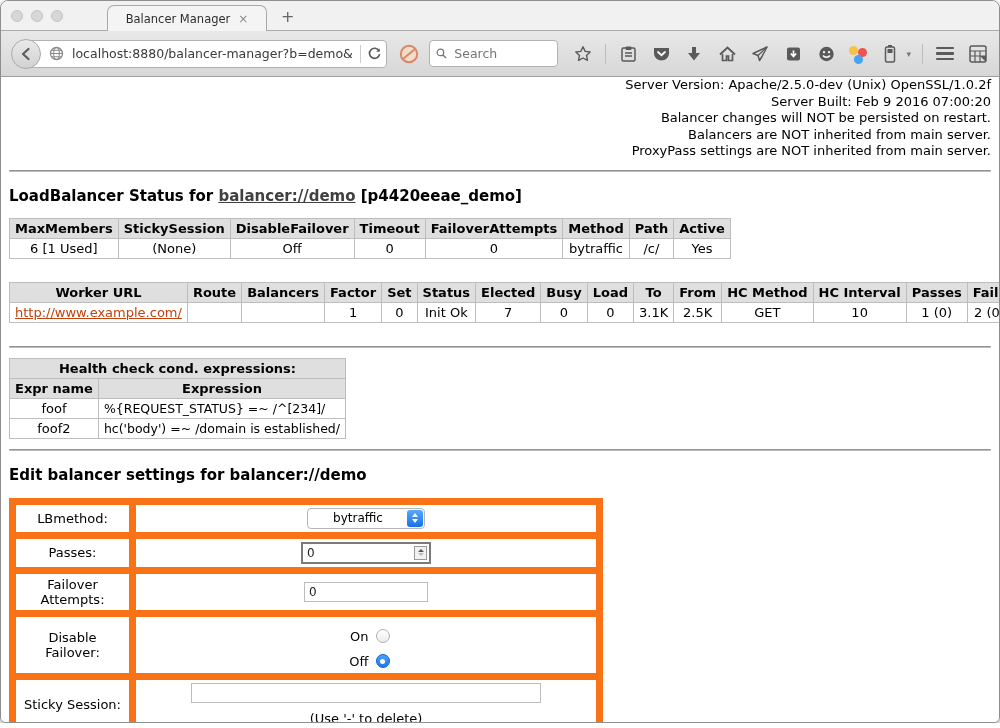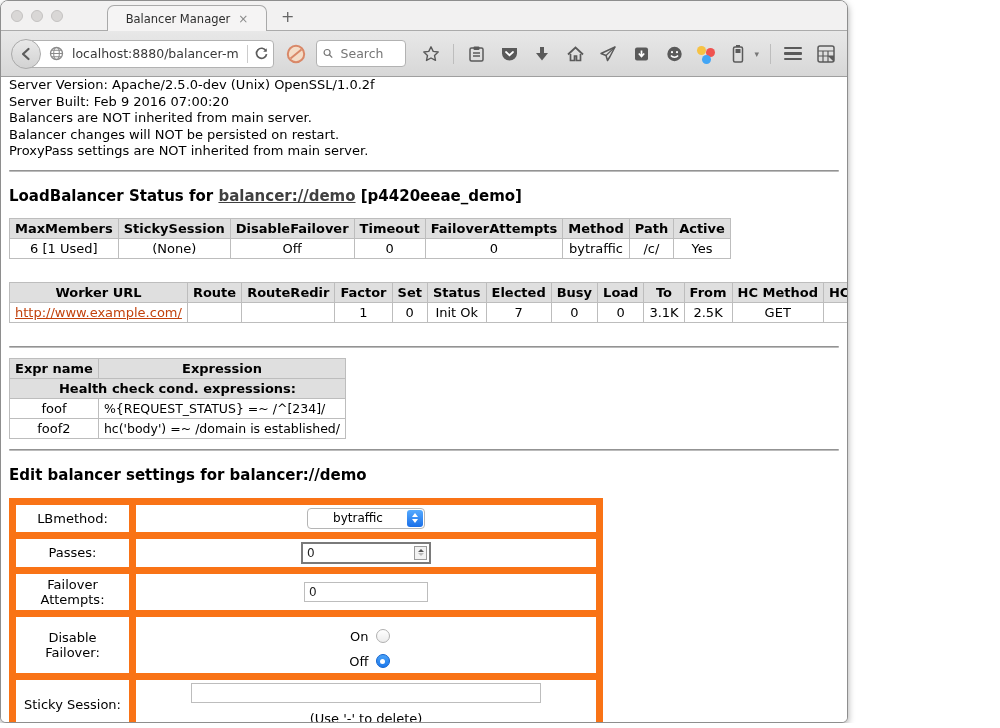--- a/index.html
+++ b/index.html
@@ -1,21 +1,21 @@
 <!DOCTYPE html>
 <html><head>
 <meta charset="utf-8">
 <style>
   * { box-sizing: border-box; }
   html,body { margin:0; padding:0; background:#fff; }
   body { font-family:"DejaVu Sans", sans-serif; width:1000px; }
 
   
   .window {
-    width:848px; height:723px; position:relative;
+    width:1000px; height:723px; position:relative;
     border:1px solid #8e8e8e; border-radius:8px 8px 6px 6px;
     box-shadow:0 3px 7px rgba(0,0,0,.35);
     overflow:hidden; background:#fff;
   }
   .titlebar {
     height:30px; background:#f2f1f1; position:relative;
     border-bottom:1px solid #ababab;
   }
   .traffic { position:absolute; left:10px; top:9px; display:flex; gap:8px; }
   .traffic span {
@@ -70,21 +70,21 @@
   .dots i { position:absolute; width:9px; height:9px; border-radius:50%; }
   .dots .d1 { background:#f6c244; left:1px; top:2px; }
   .dots .d2 { background:#ef5350; right:1px; top:4px; }
   .dots .d3 { background:#42a5f5; left:6px; bottom:0; }
   .hamburger { display:flex; flex-direction:column; gap:3px; }
   .hamburger i { width:18px; height:2.5px; background:#5a5a5a; border-radius:1px; }
 
   
   .content { padding:0 8px; background:#fff; height:647px; font-size:13px; color:#000; }
   h1.pagetitle { font-size:23px; margin:22px 0 10px 0; font-weight:bold; }
-  .server-info div { line-height:16.6px; }
+  .server-info div { line-height:16.6px;text-align:right; }
   hr.rule {
     border:none; height:2px; margin:10px 0;
     background:linear-gradient(#7f7f7f,#cfcfcf); border-radius:1px;
   }
   h3.sect { font-size:15px; font-weight:bold; margin:15px 0 13px 0; }
   a.plink { color:#404040; text-decoration:underline; font-weight:bold; cursor:pointer; }
   a.cell-link { color:#c2410c; text-decoration:underline; cursor:pointer; }
 
   table.grid { border-collapse:collapse; border:1px solid #8f8f8f; font-size:13px; margin-bottom:23px; }
   table.grid th, table.grid td {
@@ -283,22 +283,22 @@
       </span>
     </div>
   </div>
 
   <div class="content">
 
 
     <div class="server-info">
       <div>Server Version: Apache/2.5.0-dev (Unix) OpenSSL/1.0.2f</div>
       <div>Server Built: Feb 9 2016 07:00:20</div>
+      <div>Balancer changes will NOT be persisted on restart.</div>
       <div>Balancers are NOT inherited from main server.</div>
-      <div>Balancer changes will NOT be persisted on restart.</div>
       <div>ProxyPass settings are NOT inherited from main server.</div>
     </div>
 
     <hr class="rule">
 
     <h3 class="sect"><span>LoadBalancer Status for </span><a class="plink">balancer://demo</a><span> [p4420eeae_demo]</span></h3>
 
     <table class="grid t1">
       <tbody>
           <tr>
@@ -322,21 +322,21 @@
         <td>Yes</td>
       </tr>
     </tbody>
       </table>
 
     <table class="grid t2">
       <tbody>
           <tr>
         <th>Worker URL</th>
         <th>Route</th>
-        <th>RouteRedir</th>
+        <th>Balancers</th>
         <th>Factor</th>
         <th>Set</th>
         <th>Status</th>
         <th>Elected</th>
         <th>Busy</th>
         <th>Load</th>
         <th>To</th>
         <th>From</th>
         <th>HC Method</th>
         <th>HC Interval</th>
@@ -363,25 +363,25 @@
 
       </tr>
     </tbody>
       </table>
 
     <hr class="rule">
 
     <table class="grid hc">
       <tbody>
           <tr>
+        <th colspan="2">Health check cond. expressions:</th>
+      </tr>
+      <tr>
         <th>Expr name</th>
         <th>Expression</th>
-      </tr>
-      <tr>
-        <th colspan="2">Health check cond. expressions:</th>
       </tr>
       <tr>
         <td>foof</td>
         <td class="expr">%{REQUEST_STATUS} =~ /^[234]/</td>
       </tr>
       <tr>
         <td>foof2</td>
         <td class="expr">hc('body') =~ /domain is established/</td>
       </tr>
     </tbody>

